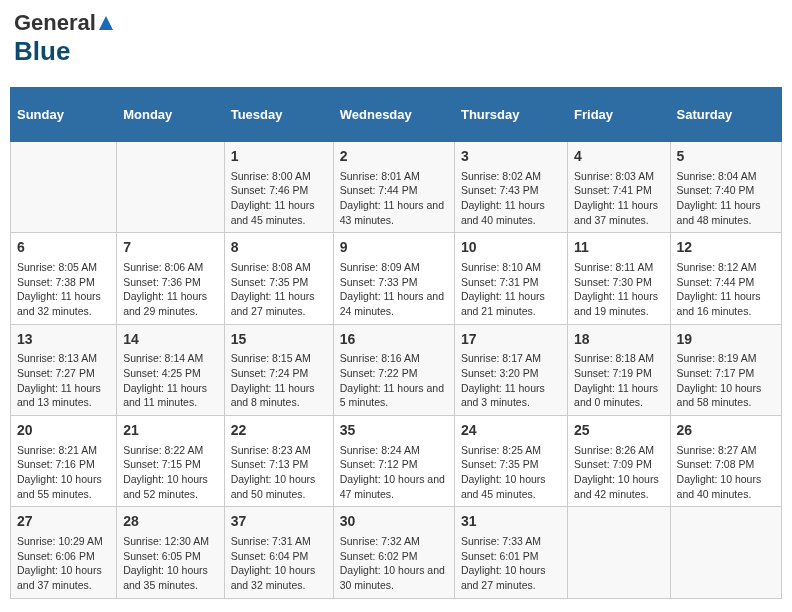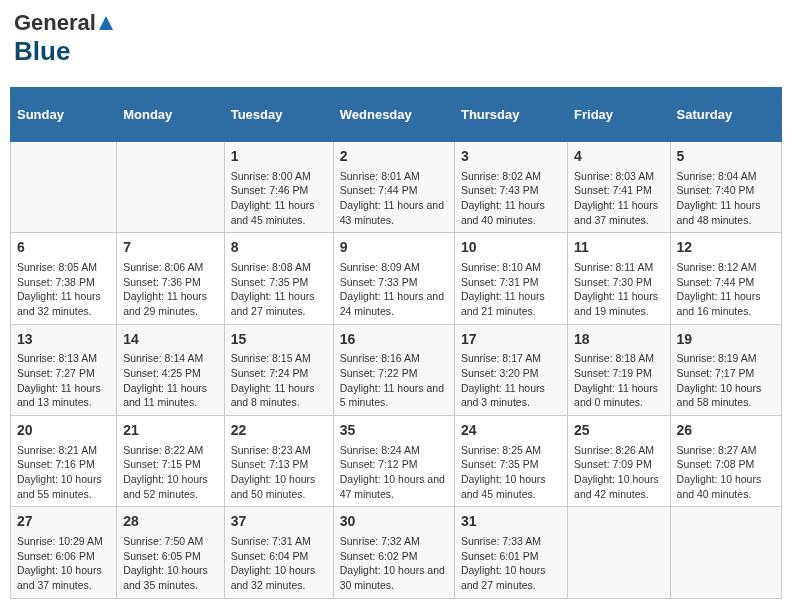--- a/index.html
+++ b/index.html
@@ -283,21 +283,21 @@
       </tr>
       <tr>
         <td>
           <span class="day-num">27</span>
           <div class="day-info">Sunrise: 10:29 AM</div>
           <div class="day-info">Sunset: 6:06 PM</div>
           <div class="day-info">Daylight: 10 hours and 37 minutes.</div>
         </td>
         <td>
           <span class="day-num">28</span>
-          <div class="day-info">Sunrise: 7:50 AM</div>
+          <div class="day-info">Sunrise: 12:30 AM</div>
           <div class="day-info">Sunset: 6:05 PM</div>
           <div class="day-info">Daylight: 10 hours and 35 minutes.</div>
         </td>
         <td>
           <span class="day-num">37</span>
           <div class="day-info">Sunrise: 7:31 AM</div>
           <div class="day-info">Sunset: 6:04 PM</div>
           <div class="day-info">Daylight: 10 hours and 32 minutes.</div>
         </td>
         <td>

